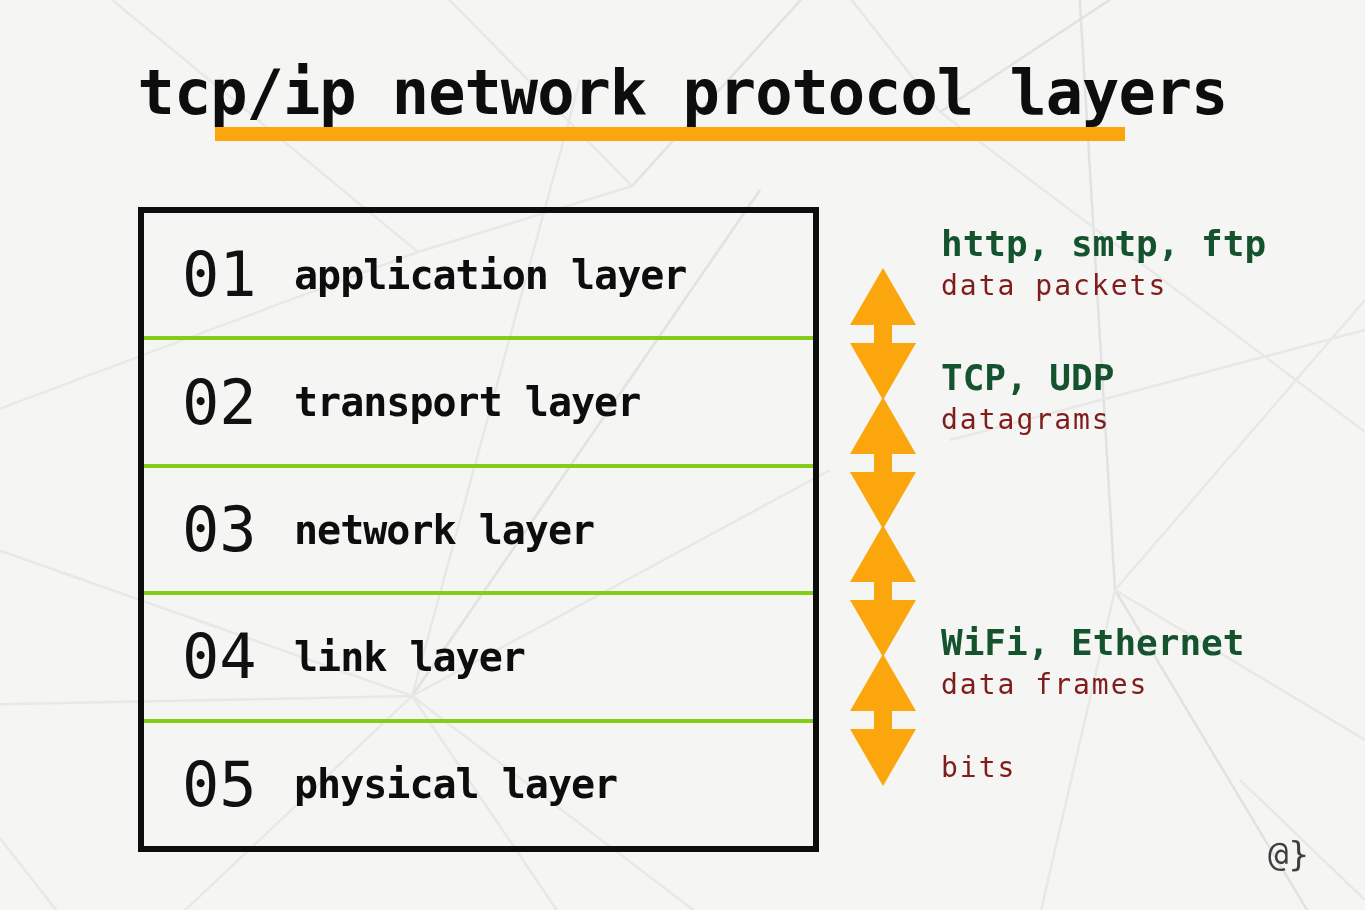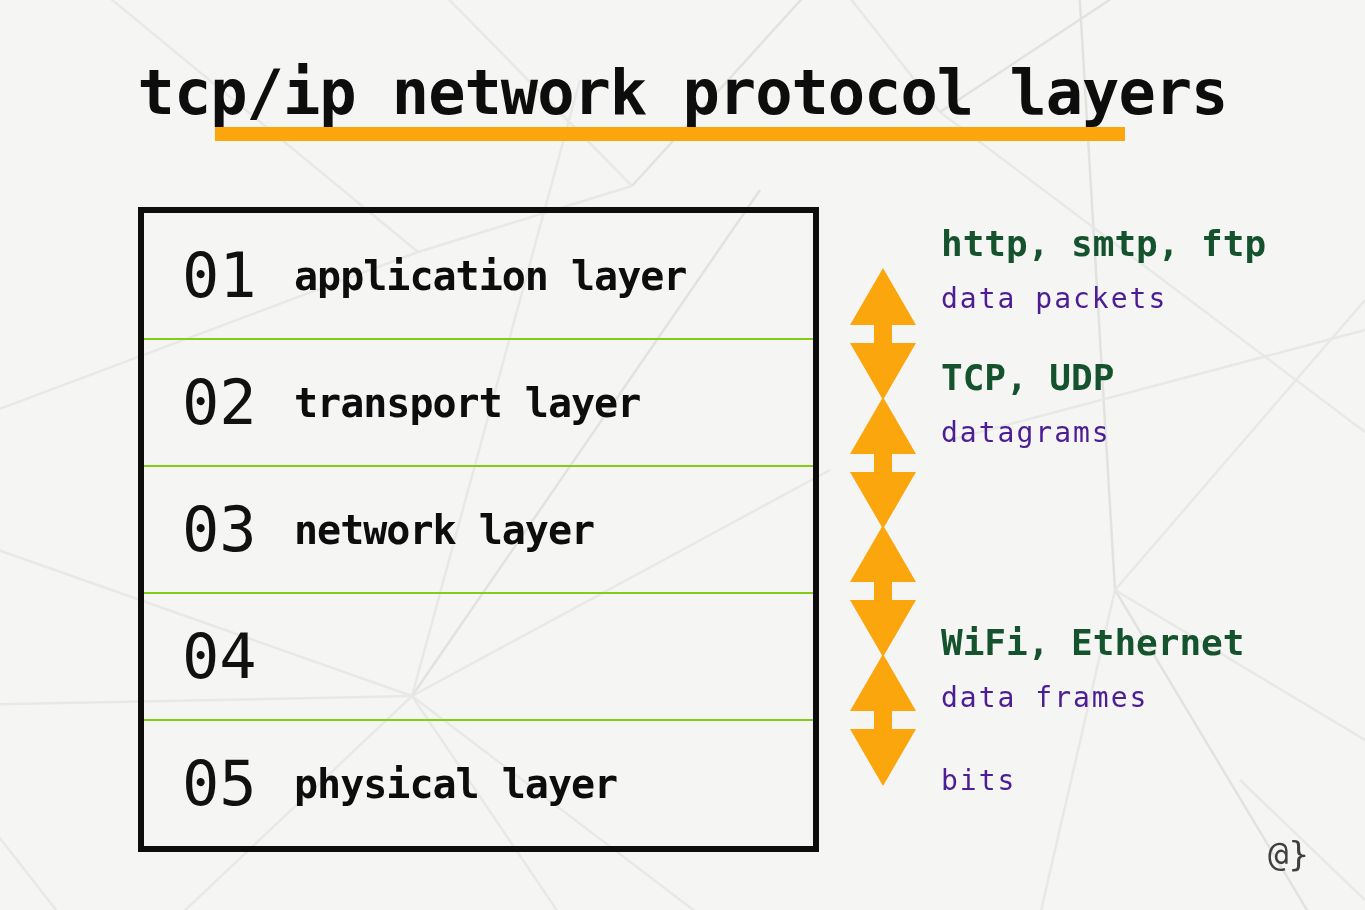--- a/index.html
+++ b/index.html
@@ -29,21 +29,21 @@
   .stack{
     position:absolute;left:138px;top:207px;
     width:681px;height:645px;
     border:6px solid #0d0d0d;
     box-sizing:border-box;
     display:flex;flex-direction:column;
     z-index:2;
   }
   .layer-row{
     flex:1;
-    border-bottom:2px solid #84cc16;
+    border-bottom:4px solid #84cc16;
     display:flex;align-items:center;
     padding-left:38px;
     box-sizing:border-box;
   }
   .layer-row:last-child{border-bottom:none;}
   .layer-number{
     width:112px;
     font-size:62px;font-weight:normal;
     color:#111;
   }
@@ -55,21 +55,21 @@
   .arrow{position:absolute;left:850px;width:66px;height:132px;z-index:2;}
   .arrow svg{display:block;width:66px;height:132px;}
   .arrow path{fill:#FBA60D;}
 
   .note{position:absolute;left:941px;z-index:2;white-space:nowrap;}
   .protocol-names{
     font-size:36px;font-weight:bold;line-height:44px;color:#14532d;
   }
   .data-unit{
     font-size:28px;font-weight:normal;line-height:35px;
-    letter-spacing:2px;color:#4c1d95;margin-top:15px;
+    letter-spacing:2px;color:#7f1d1d;margin-top:2px;
   }
 
   .watermark{
     position:absolute;left:1268px;top:834px;
     font-size:34px;color:#3f3f3f;z-index:2;
   }
 </style>
 </head>
 <body>
 
@@ -113,20 +113,21 @@
     <div class="layer-row">
       <span class="layer-number">02</span>
       <span class="layer-name">transport layer</span>
     </div>
     <div class="layer-row">
       <span class="layer-number">03</span>
       <span class="layer-name">network layer</span>
     </div>
     <div class="layer-row">
       <span class="layer-number">04</span>
+      <span class="layer-name">link layer</span>
     </div>
     <div class="layer-row">
       <span class="layer-number">05</span>
       <span class="layer-name">physical layer</span>
     </div>
   </div>
 
   <div class="arrow" style="top:268px">
     <svg viewBox="0 0 66 132">
         <path d="M33 0 L66 57 L42 57 L42 75 L66 75 L33 132 L0 75 L24 75 L24 57 L0 57 Z"></path>

